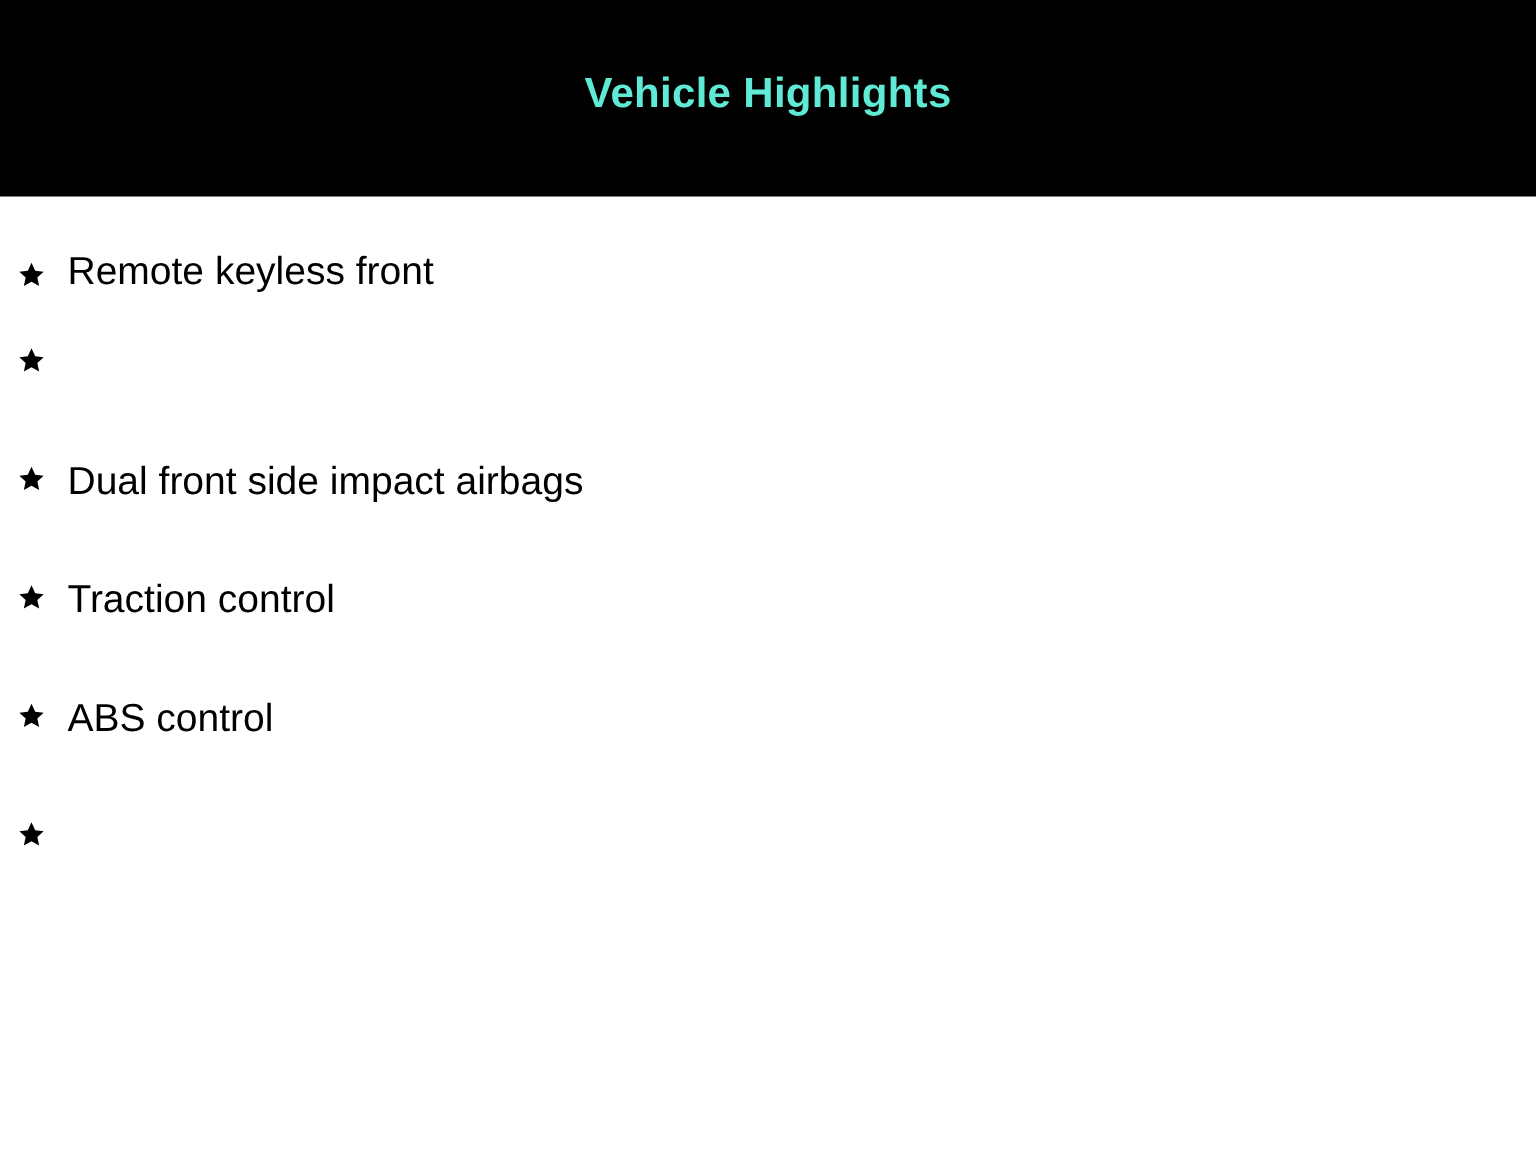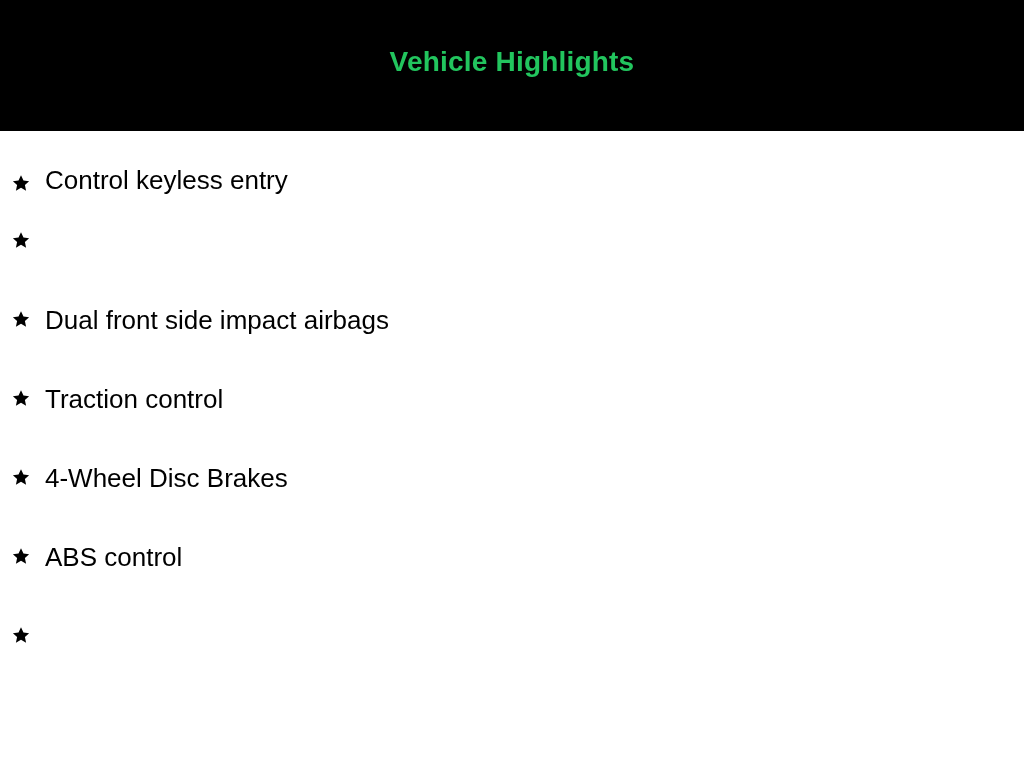--- a/index.html
+++ b/index.html
@@ -36,21 +36,21 @@
     position: absolute;
     left: 0;
     top: 0;
     width: 1024px;
     height: 131px;
     display: flex;
     align-items: center;
     justify-content: center;
     padding-bottom: 8px;
     box-sizing: border-box;
-    color: #22c55e;
+    color: #5eead4;
     font-family: "Liberation Sans", sans-serif;
     font-weight: bold;
     font-size: 28px;
     letter-spacing: 0.2px;
     line-height: 1;
     white-space: nowrap;
   }
 
   
   #highlights-list {
@@ -112,21 +112,21 @@
   </div>
 
   <ul id="highlights-list">
 
     <li class="highlight-item">
       <span class="star-icon">
         <svg viewBox="0 0 24 24" aria-hidden="true">
           <polygon fill="#000000" points="12,1.6 15.3,8.6 22.8,9.5 17.2,14.6 18.8,22.2 12,18.4 5.2,22.2 6.8,14.6 1.2,9.5 8.7,8.6"></polygon>
         </svg>
       </span>
-      <span class="highlight-label">Control keyless entry</span>
+      <span class="highlight-label">Remote keyless front</span>
     </li>
 
     <li class="highlight-item">
       <span class="star-icon">
         <svg viewBox="0 0 24 24" aria-hidden="true">
           <polygon fill="#000000" points="12,1.6 15.3,8.6 22.8,9.5 17.2,14.6 18.8,22.2 12,18.4 5.2,22.2 6.8,14.6 1.2,9.5 8.7,8.6"></polygon>
         </svg>
       </span>
     </li>
 
@@ -141,28 +141,20 @@
 
     <li class="highlight-item">
       <span class="star-icon">
         <svg viewBox="0 0 24 24" aria-hidden="true">
           <polygon fill="#000000" points="12,1.6 15.3,8.6 22.8,9.5 17.2,14.6 18.8,22.2 12,18.4 5.2,22.2 6.8,14.6 1.2,9.5 8.7,8.6"></polygon>
         </svg>
       </span>
       <span class="highlight-label">Traction control</span>
     </li>
 
-    <li class="highlight-item">
-      <span class="star-icon">
-        <svg viewBox="0 0 24 24" aria-hidden="true">
-          <polygon fill="#000000" points="12,1.6 15.3,8.6 22.8,9.5 17.2,14.6 18.8,22.2 12,18.4 5.2,22.2 6.8,14.6 1.2,9.5 8.7,8.6"></polygon>
-        </svg>
-      </span>
-      <span class="highlight-label">4-Wheel Disc Brakes</span>
-    </li>
 
     <li class="highlight-item">
       <span class="star-icon">
         <svg viewBox="0 0 24 24" aria-hidden="true">
           <polygon fill="#000000" points="12,1.6 15.3,8.6 22.8,9.5 17.2,14.6 18.8,22.2 12,18.4 5.2,22.2 6.8,14.6 1.2,9.5 8.7,8.6"></polygon>
         </svg>
       </span>
       <span class="highlight-label">ABS control</span>
     </li>
 

